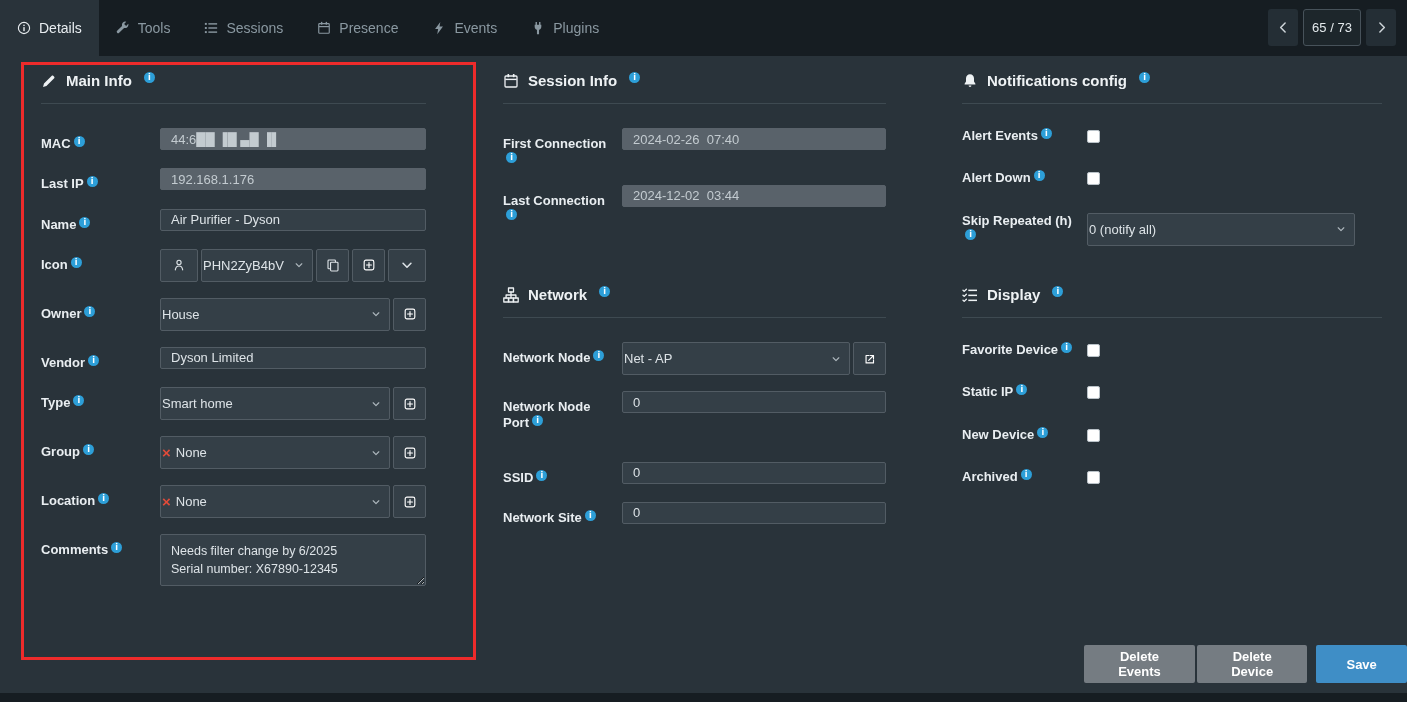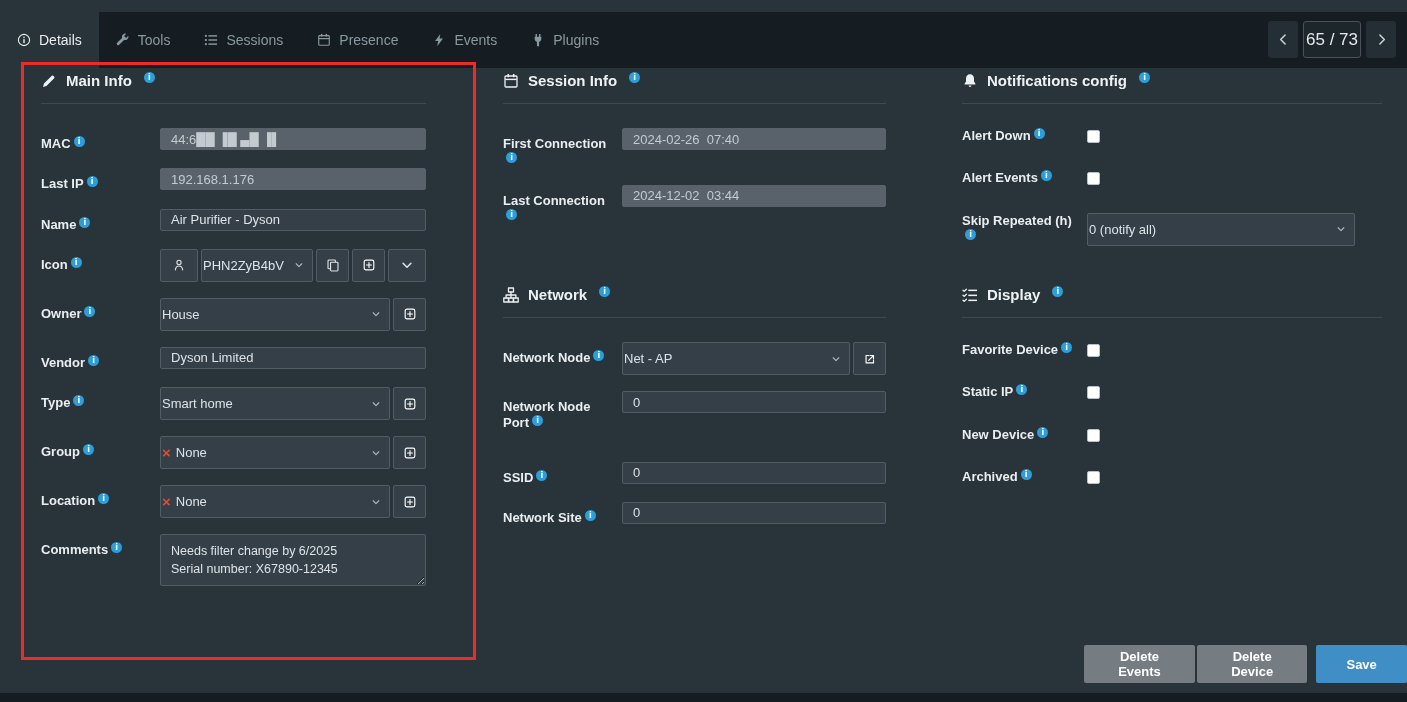--- a/index.html
+++ b/index.html
@@ -1,27 +1,27 @@
 <!DOCTYPE html>
 <html><head>
 <meta charset="utf-8">
 <style>
   * { margin:0; padding:0; box-sizing:border-box; }
   html,body { width:1407px; height:702px; overflow:hidden; }
   body { font-family:"Liberation Sans","DejaVu Sans",sans-serif; background:#29333a; position:relative; }
 
   
-  .tabbar { position:absolute; left:0; top:12px; width:1407px; height:56px; background:#161d22; display:flex; align-items:stretch; }
+  .tabbar { position:absolute; left:0; top:0; width:1407px; height:56px; background:#161d22; display:flex; align-items:stretch; }
   .tab { display:flex; align-items:center; gap:8px; padding:0 17px; font-size:14px; color:#8a98a1; cursor:pointer; }
   .tab svg { width:14px; height:14px; }
   .tab.active { background:#29333a; color:#e8edf0; }
   .pager { position:absolute; right:11px; top:9px; display:flex; gap:5px; align-items:center; }
   .pager-btn { width:30px; height:37px; background:#242e35; border:none; border-radius:3px; display:flex; align-items:center; justify-content:center; cursor:pointer; }
   .pager-btn svg { width:13px; height:13px; }
-  .pager-count { width:58px; height:37px; background:#1d262b; border:1px solid #47525a; border-radius:3px; color:#e3e9ec; font-size:17px; display:flex; align-items:center; justify-content:center; }
+  .pager-count { width:58px; height:37px; background:#1d262b; border:1px solid #47525a; border-radius:3px; color:#e3e9ec; font-size:13px; display:flex; align-items:center; justify-content:center; }
 
   
   .col { position:absolute; }
   .sec-head { display:flex; align-items:flex-start; gap:9px; color:#eef2f4; font-size:15px; font-weight:700; }
   .sec-head svg { width:16px; height:16px; margin-top:1px; }
   .divider { border:none; border-top:1px solid #3e4a51; margin-top:14px; }
   .fields { margin-top:24px; }
 
   .idot { display:inline-block; width:11px; height:11px; border-radius:50%; background:#2d9fd8; color:#fff;
           font:700 8px/11px "DejaVu Sans",sans-serif; text-align:center; vertical-align:4px; margin-left:3px; }
@@ -382,26 +382,26 @@
         <path class="fl" d="M8 1.3c2.3 0 4 1.8 4 4.1v3.2l1.4 2.2v.7H2.6v-.7L4 8.6V5.4c0-2.3 1.7-4.1 4-4.1z"></path>
         <path class="fl" d="M6.6 12.6h2.8a1.4 1.4 0 0 1-2.8 0z"></path>
       </svg>
     <span>Notifications config</span>
     <span class="idot"></span>
   </div>
   <hr class="divider">
   <div class="fields">
 
     <div class="chkrow">
+      <div class="flabel"><span>Alert Events</span><span class="idot"></span></div>
+      <span class="checkbox"></span>
+    </div>
+
+    <div class="chkrow">
       <div class="flabel"><span>Alert Down</span><span class="idot"></span></div>
-      <span class="checkbox"></span>
-    </div>
-
-    <div class="chkrow">
-      <div class="flabel"><span>Alert Events</span><span class="idot"></span></div>
       <span class="checkbox"></span>
     </div>
 
     <div class="chkrow">
       <div class="flabel"><span>Skip Repeated (h)</span><span class="idot"></span></div>
       <div class="select" style="flex:none;width:268px">
         <span class="selval">0 (notify all)</span>
         <svg class="chev" viewBox="0 0 16 16">
             <path class="st" style="stroke:#aeb8be;stroke-width:1.8" d="M3.5 6l4.5 4.5L12.5 6"></path>
           </svg>

